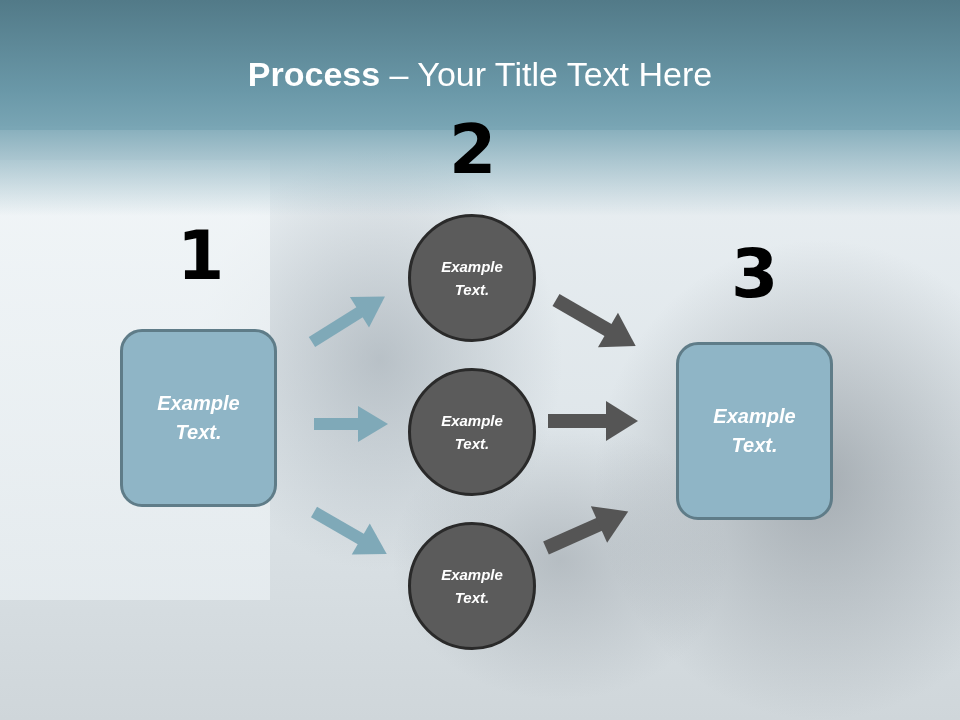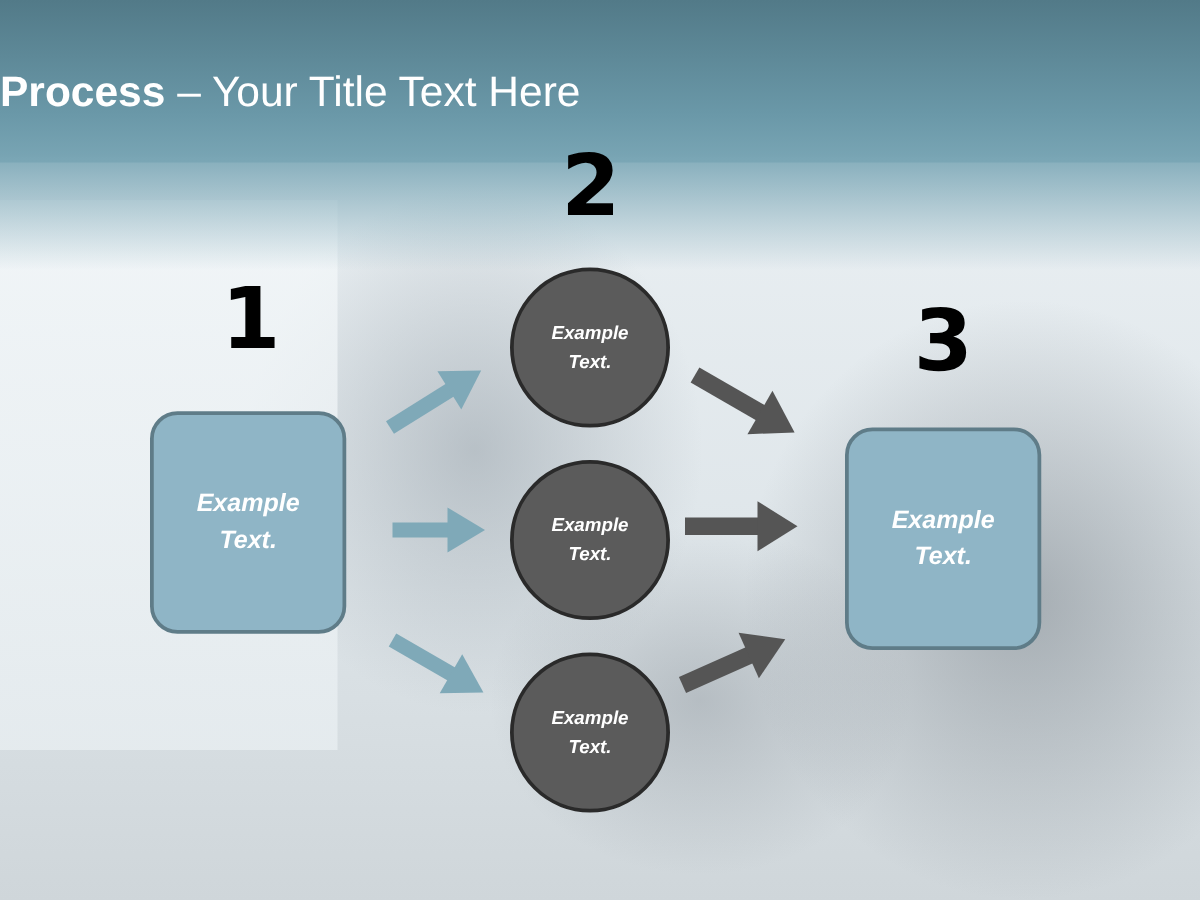--- a/index.html
+++ b/index.html
@@ -10,21 +10,21 @@
           radial-gradient(ellipse 260px 300px at 380px 360px, rgba(150,160,168,0.55), rgba(150,160,168,0) 70%),
           radial-gradient(ellipse 300px 320px at 820px 480px, rgba(120,128,135,0.55), rgba(120,128,135,0) 75%),
           radial-gradient(ellipse 240px 200px at 560px 560px, rgba(140,148,155,0.45), rgba(140,148,155,0) 70%),
           linear-gradient(180deg, #eef3f6 0%, #dfe6ea 60%, #cfd6da 100%); }
   .board { position:absolute; left:0; top:160px; width:270px; height:440px;
            background:linear-gradient(180deg,#f3f7f9,#e8eef1); opacity:.8; }
   .header { position:absolute; left:0; top:0; width:960px; height:130px;
             background:linear-gradient(180deg,#527a88 0%,#6a98a8 70%,#7aa6b5 100%); }
   .header-fade { position:absolute; left:0; top:126px; width:960px; height:90px;
             background:linear-gradient(180deg,rgba(122,166,181,0.9),rgba(233,239,242,0)); }
-  .title { position:absolute; left:0; top:52px; width:960px; 
+  .title { position:absolute; left:0; top:52px; width:960px; text-align:center;
            color:#fff; font-size:34px; line-height:44px; }
   .title b { font-weight:bold; }
   .num { position:absolute; font-family:"DejaVu Sans", sans-serif; font-weight:bold;
          font-size:68px; color:#000; line-height:1; }
   .box { position:absolute; width:154px; height:176px; border-radius:22px;
          background:#8fb5c6; border:3px solid #5f7c88; box-sizing:border-box;
          display:flex; align-items:center; justify-content:center; text-align:center;
          color:#fff; font-style:italic; font-weight:bold; font-size:20px; line-height:29px; }
   .circle { position:absolute; width:128px; height:128px; border-radius:50%;
             background:#5b5b5b; border:3px solid #2a2a2a; box-sizing:border-box;

